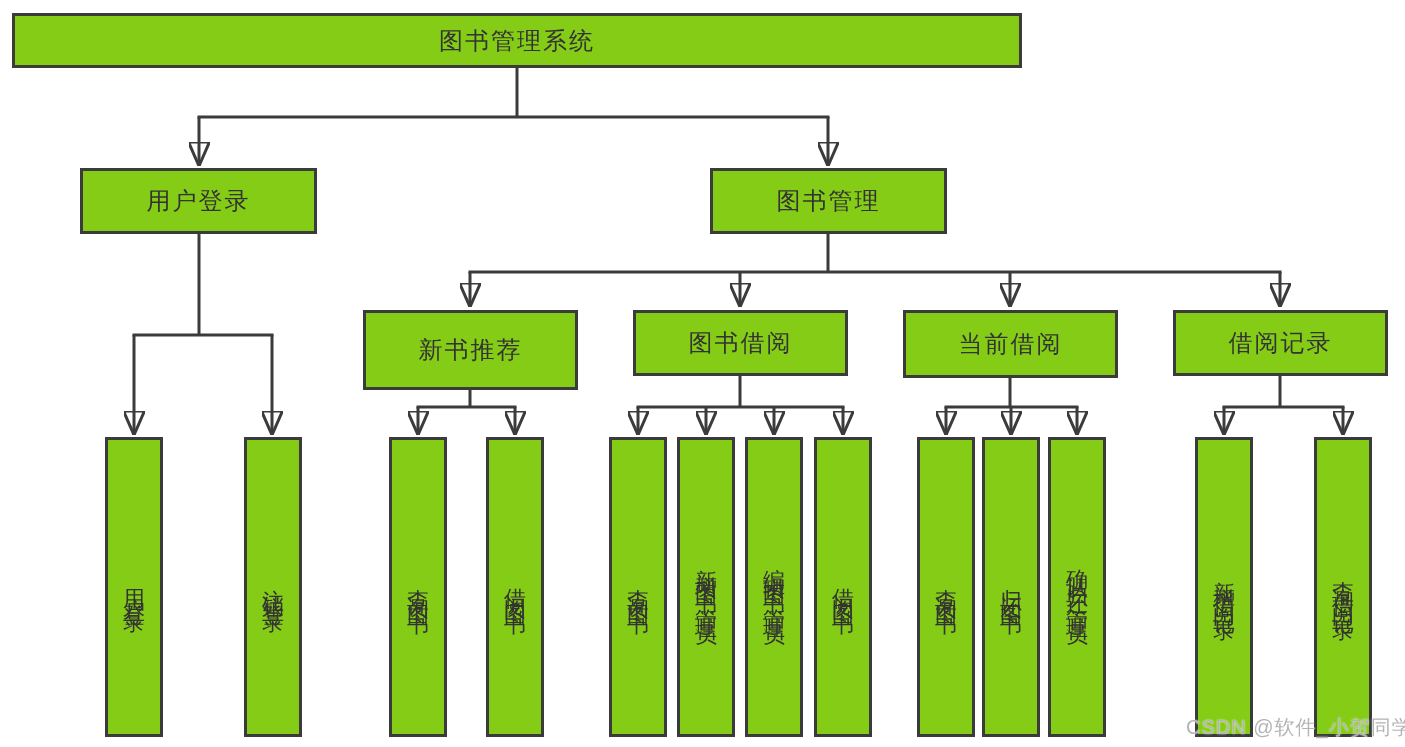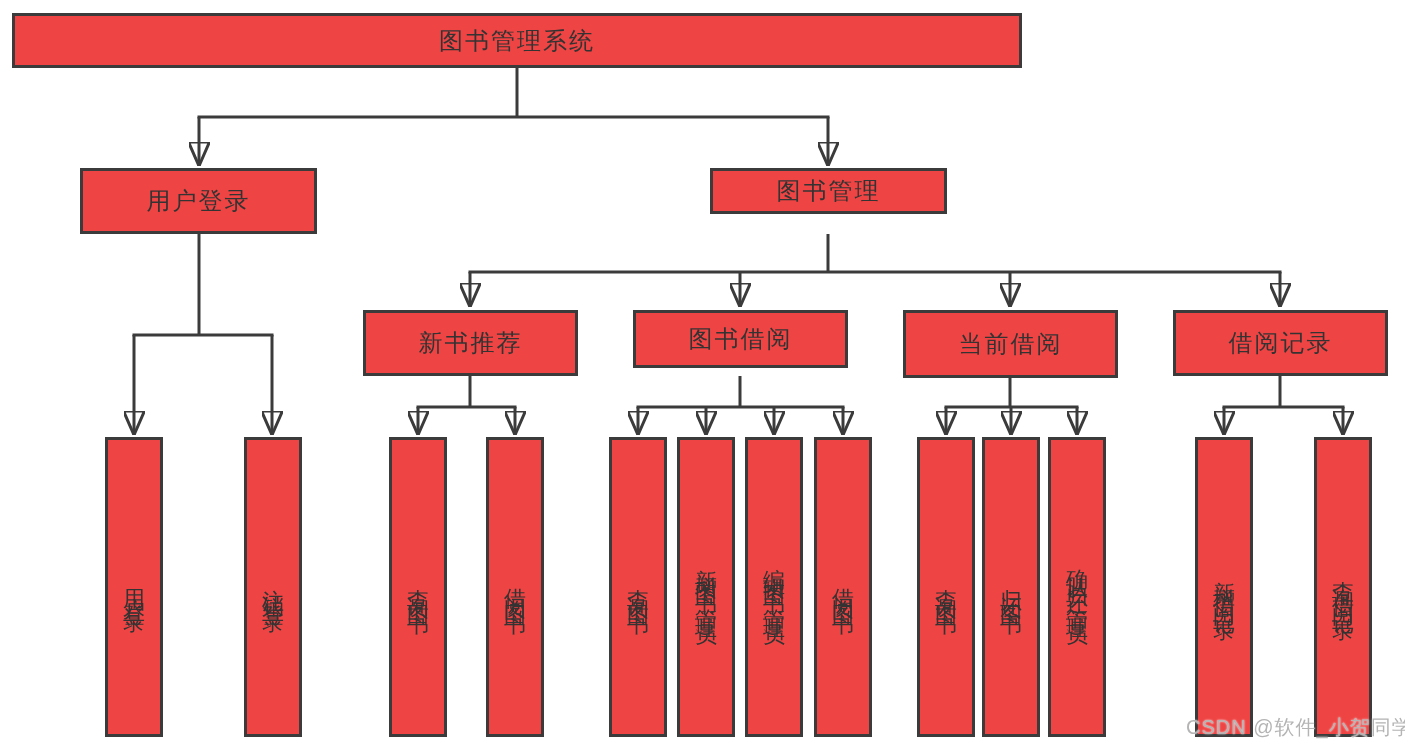--- a/index.html
+++ b/index.html
@@ -24,21 +24,21 @@
   }
   #connectors path, #connectors line {
     stroke: #3b3b3b;
     stroke-width: 3;
     fill: none;
   }
   .node {
     position: absolute;
     box-sizing: border-box;
     border: 3px solid #3b3b3b;
-    background: #ef4444;
+    background: #84cc16;
     display: flex;
     align-items: center;
     justify-content: center;
     color: #333333;
   }
   .h-node {
     font-size: 24px;
     letter-spacing: 2px;
     white-space: nowrap;
   }
@@ -110,24 +110,24 @@
 
     <path d="M1280 376 V407"></path>
     <path d="M1222.5 407 H1344.5"></path>
     <line x1="1224" y1="407" x2="1224" y2="435" marker-end="url(#ah)"></line>
     <line x1="1343" y1="407" x2="1343" y2="435" marker-end="url(#ah)"></line>
   </svg>
 
   <div class="node h-node" style="left:12px; top:13px; width:1010px; height:55px;">图书管理系统</div>
 
   <div class="node h-node" style="left:80px; top:168px; width:237px; height:66px;">用户登录</div>
-  <div class="node h-node" style="left:710px; top:168px; width:237px; height:46px;">图书管理</div>
+  <div class="node h-node" style="left:710px; top:168px; width:237px; height:66px;">图书管理</div>
 
-  <div class="node h-node" style="left:363px; top:310px; width:215px; height:66px;">新书推荐</div>
-  <div class="node h-node" style="left:633px; top:310px; width:215px; height:58px;text-align:center;">图书借阅</div>
+  <div class="node h-node" style="left:363px; top:310px; width:215px; height:80px;">新书推荐</div>
+  <div class="node h-node" style="left:633px; top:310px; width:215px; height:66px;text-align:center;">图书借阅</div>
   <div class="node h-node" style="left:903px; top:310px; width:215px; height:68px;">当前借阅</div>
   <div class="node h-node" style="left:1173px; top:310px; width:215px; height:66px;">借阅记录</div>
 
   <div class="node v-node" style="left:105px; top:437px; width:58px; height:300px;">
     <span>用户登录</span>
   </div>
   <div class="node v-node" style="left:244px; top:437px; width:58px; height:300px;">
     <span>注销登录</span>
   </div>
 

